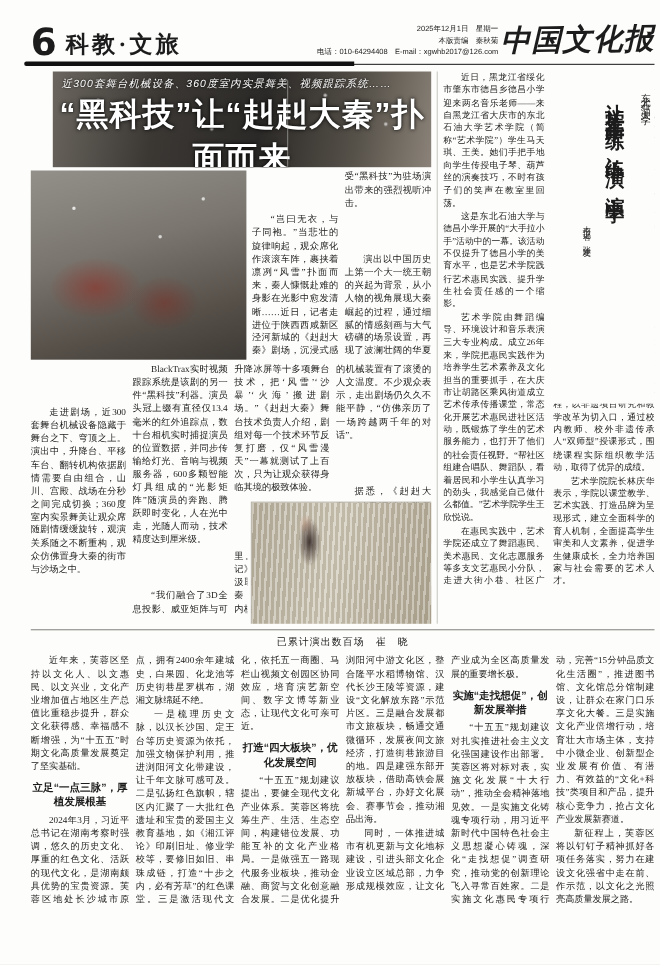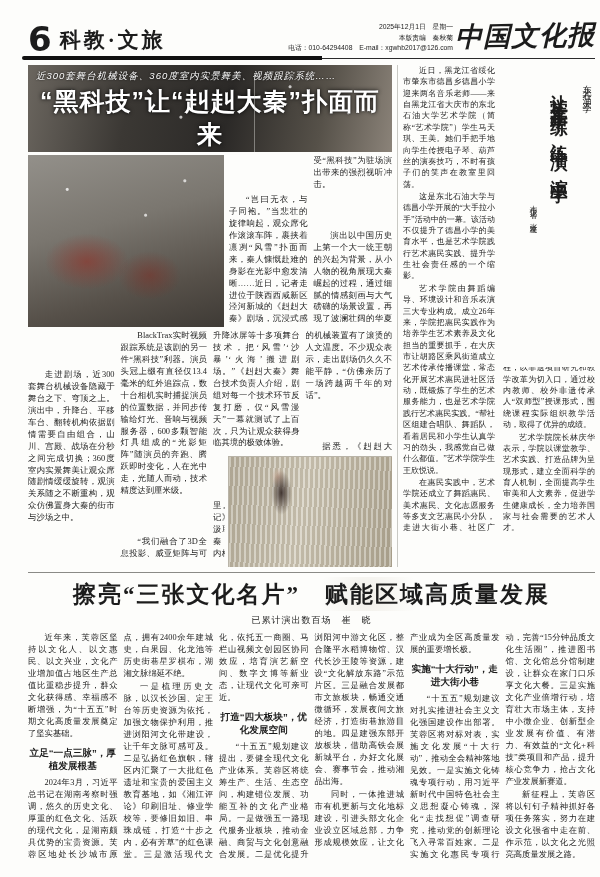--- a/index.html
+++ b/index.html
@@ -23,25 +23,25 @@
   .top-zone{display:flex;gap:5px;height:502px;margin-top:6px;}
   .v-divider{width:1px;background:#c9c9c4;}
   
   .main-article{width:364px;display:flex;flex-direction:column;}
   .banner{height:92px;position:relative;color:#fff;text-align:center;overflow:hidden;
     background:
       radial-gradient(circle 1px at 12% 30%,rgba(255,255,255,.8) 0 1px,transparent 2px),
       radial-gradient(circle 1px at 42% 60%,rgba(255,255,255,.7) 0 1px,transparent 2px),
       radial-gradient(circle 1px at 72% 25%,rgba(255,255,255,.7) 0 1px,transparent 2px),
       radial-gradient(circle 1px at 88% 55%,rgba(255,255,255,.6) 0 1px,transparent 2px),
-      linear-gradient(100deg,#6b665f 0%,#3b3834 28%,#2b2927 55%,#565149 80%,#8b8379 100%);}
+      linear-gradient(100deg,#6b665f 0%,#3b3834 28%,#2b2927 55%,#565149 80%,#8b8379 100%); margin-left: 20px;}
   .banner:after{content:"";position:absolute;top:8px;bottom:0;left:62%;width:1px;background:rgba(220,220,215,.45);}
   .banner .kicker{font-size:9.5px;letter-spacing:1px;text-align:left;padding:5px 0 0 8px;
       font-style:italic;text-shadow:0 0 2px #000;font-family:"Liberation Sans",sans-serif;}
-  .banner .headline{font-size:25px;font-weight:bold;letter-spacing:1px;margin-top:2px;
+  .banner .headline{font-size:29px;font-weight:bold;letter-spacing:1px;margin-top:2px;
       text-shadow:0 0 4px rgba(0,0,0,.9),0 0 1px #000;font-family:"Liberation Sans",sans-serif;}
   .region-a{display:flex;gap:5px;height:172px;margin-top:3px;}
   .photo-main{width:196px;height:172px;flex:none;
     background:
       radial-gradient(ellipse 60px 40px at 30% 62%,rgba(150,45,35,.55),transparent 70%),
       radial-gradient(ellipse 45px 35px at 62% 70%,rgba(130,40,30,.45),transparent 70%),
       radial-gradient(circle 1px at 20% 20%,rgba(255,255,255,.8) 0 1px,transparent 2px),
       radial-gradient(circle 1px at 60% 35%,rgba(255,255,255,.7) 0 1px,transparent 2px),
       radial-gradient(circle 1px at 80% 15%,rgba(255,255,255,.7) 0 1px,transparent 2px),
       linear-gradient(165deg,#93908a 0%,#7a766f 40%,#565049 75%,#3e3a35 100%);}
@@ -125,46 +125,45 @@
         <div class="inset-photo"></div>
       </div>
     </div>
 
     <div class="v-divider"></div>
 
     <div class="right-article">
       <div>
           <p class="para">近日，黑龙江省绥化市肇东市德昌乡德昌小学迎来两名音乐老师——来自黑龙江省大庆市的东北石油大学艺术学院（简称“艺术学院”）学生马天琪、王美。她们手把手地向学生传授电子琴、葫芦丝的演奏技巧，不时有孩子们的笑声在教室里回荡。</p>
           <p class="para">这是东北石油大学与德昌小学开展的“大手拉小手”活动中的一幕。该活动不仅提升了德昌小学的美育水平，也是艺术学院践行艺术惠民实践、提升学生社会责任感的一个缩影。</p>
-          <p class="para">艺术学院由舞蹈编导、环境设计和音乐表演三大专业构成。成立26年来，学院把惠民实践作为培养学生艺术素养及文化担当的重要抓手，在大庆市让胡路区乘风街道成立艺术传承传播课堂，常态化开展艺术惠民进社区活动，既锻炼了学生的艺术服务能力，也是艺术学院践行艺术惠民实践。“帮社区组建合唱队、舞蹈队，看着居民和小学生认真学习的劲头，我感觉自己做什么都值。”艺术学院学生王欣悦说。</p>
+          <p class="para">艺术学院由舞蹈编导、环境设计和音乐表演三大专业构成。成立26年来，学院把惠民实践作为培养学生艺术素养及文化担当的重要抓手，在大庆市让胡路区乘风街道成立艺术传承传播课堂，常态化开展艺术惠民进社区活动，既锻炼了学生的艺术服务能力，也打开了他们的社会责任视野。“帮社区组建合唱队、舞蹈队，看着居民和小学生认真学习的劲头，我感觉自己做什么都值。”艺术学院学生王欣悦说。</p>
           <p class="para">在惠民实践中，艺术学院还成立了舞蹈惠民、美术惠民、文化志愿服务等多支文艺惠民小分队，走进大街小巷、社区广场、乡镇村屯，把一台台精彩节目、一堂堂辅导课程送到群众家门口。在肇东市宋站镇红旗村，文化志愿服务队结合专业优势开展墙体彩绘、秧歌辅导，深受村民欢迎。</p>
           <p class="para">随着黑龙江冰雪产业发展，冰雕、雪雕成为文旅产品。为此，艺术学院将其融入专业课程建设，构建了“课程筑基、实践育能、赛事提质、协同增效”的特色教育体系，围绕“石油精神”“地域文化”等核心主题开展创作，并服务冰雪游，“冰雪雕”已成为特色专业发力点，文化影响力大大提升。</p>
           <p class="para">作为黑龙江省非物质文化遗产教育基地和研究基地，艺术学院还将非遗项目引入专业课程，开设剪纸、芦苇画、版画、鱼皮画、马头琴等非遗课程，以非遗项目研究和教学改革为切入口，通过校内教师、校外非遗传承人“双师型”授课形式，围绕课程实际组织教学活动，取得了优异的成绩。</p>
           <p class="para">艺术学院院长林庆华表示，学院以课堂教学、艺术实践、打造品牌为呈现形式，建立全面科学的育人机制，全面提高学生审美和人文素养，促进学生健康成长，全力培养国家与社会需要的艺术人才。</p>
         </div>
       <div class="vertical-head">
         <div class="vh-kicker">东北石油大学：</div>
         <div class="vh-headline">让学生在学中练、练中演、演中学</div>
         <div class="vh-byline">本报记者　张建友</div>
       </div>
     </div>
   </div>
 
   <hr class="zone-rule">
 
   <div class="bottom-article">
-    <div class="bottom-headline">擦亮“三张文化名片”　赋能区域高质量发展</div>
     <div class="bottom-byline">已累计演出数百场　崔　晓</div>
     <div class="bottom-body">
         <p class="para">近年来，芙蓉区坚持以文化人、以文惠民、以文兴业，文化产业增加值占地区生产总值比重稳步提升，群众文化获得感、幸福感不断增强，为“十五五”时期文化高质量发展奠定了坚实基础。</p>
         <h3 class="subhead">立足“一点三脉”，厚植发展根基</h3>
         <p class="para">2024年3月，习近平总书记在湖南考察时强调，悠久的历史文化、厚重的红色文化、活跃的现代文化，是湖南颇具优势的宝贵资源。芙蓉区地处长沙城市原点，拥有2400余年建城史，白果园、化龙池等历史街巷星罗棋布，湖湘文脉绵延不绝。</p>
         <p class="para">一是梳理历史文脉，以汉长沙国、定王台等历史资源为依托，加强文物保护利用，推进浏阳河文化带建设，让千年文脉可感可及。二是弘扬红色旗帜，辖区内汇聚了一大批红色遗址和宝贵的爱国主义教育基地，如《湘江评论》印刷旧址、修业学校等，要修旧如旧、串珠成链，打造“十步之内，必有芳草”的红色课堂。三是激活现代文化，依托五一商圈、马栏山视频文创园区协同效应，培育演艺新空间、数字文博等新业态，让现代文化可亲可近。</p>
         <h3 class="subhead">打造“四大板块”，优化发展空间</h3>
         <p class="para">“十五五”规划建议提出，要健全现代文化产业体系。芙蓉区将统筹生产、生活、生态空间，构建错位发展、功能互补的文化产业格局。一是做强五一路现代服务业板块，推动金融、商贸与文化创意融合发展。二是优化提升浏阳河中游文化区，整合隆平水稻博物馆、汉代长沙王陵等资源，建设“文化解放东路”示范片区。三是融合发展都市文旅板块，畅通交通微循环，发展夜间文旅经济，打造街巷旅游目的地。四是建强东部开放板块，借助高铁会展新城平台，办好文化展会、赛事节会，推动湘品出海。</p>
         <p class="para">同时，一体推进城市有机更新与文化地标建设，引进头部文化企业设立区域总部，力争形成规模效应，让文化产业成为全区高质量发展的重要增长极。</p>
-        <h3 class="subhead">实施“十大行动”，走进大街小巷</h3>
+        <h3 class="subhead">实施“走找想促”，创新发展举措</h3>
         <p class="para">“十五五”规划建议对扎实推进社会主义文化强国建设作出部署。芙蓉区将对标对表，实施文化发展“十大行动”，推动全会精神落地见效。一是实施文化铸魂专项行动，用习近平新时代中国特色社会主义思想凝心铸魂，深化“走找想促”调查研究，推动党的创新理论飞入寻常百姓家。二是实施文化惠民专项行动，完善“15分钟品质文化生活圈”，推进图书馆、文化馆总分馆制建设，让群众在家门口乐享文化大餐。三是实施文化产业倍增行动，培育壮大市场主体，支持中小微企业、创新型企业发展有价值、有潜力、有效益的“文化+科技”类项目和产品，提升核心竞争力，抢占文化产业发展新赛道。</p>
         <p class="para">新征程上，芙蓉区将以钉钉子精神抓好各项任务落实，努力在建设文化强省中走在前、作示范，以文化之光照亮高质量发展之路。</p>
       </div>
   </div>
 
 </div>
 
 </body></html>

